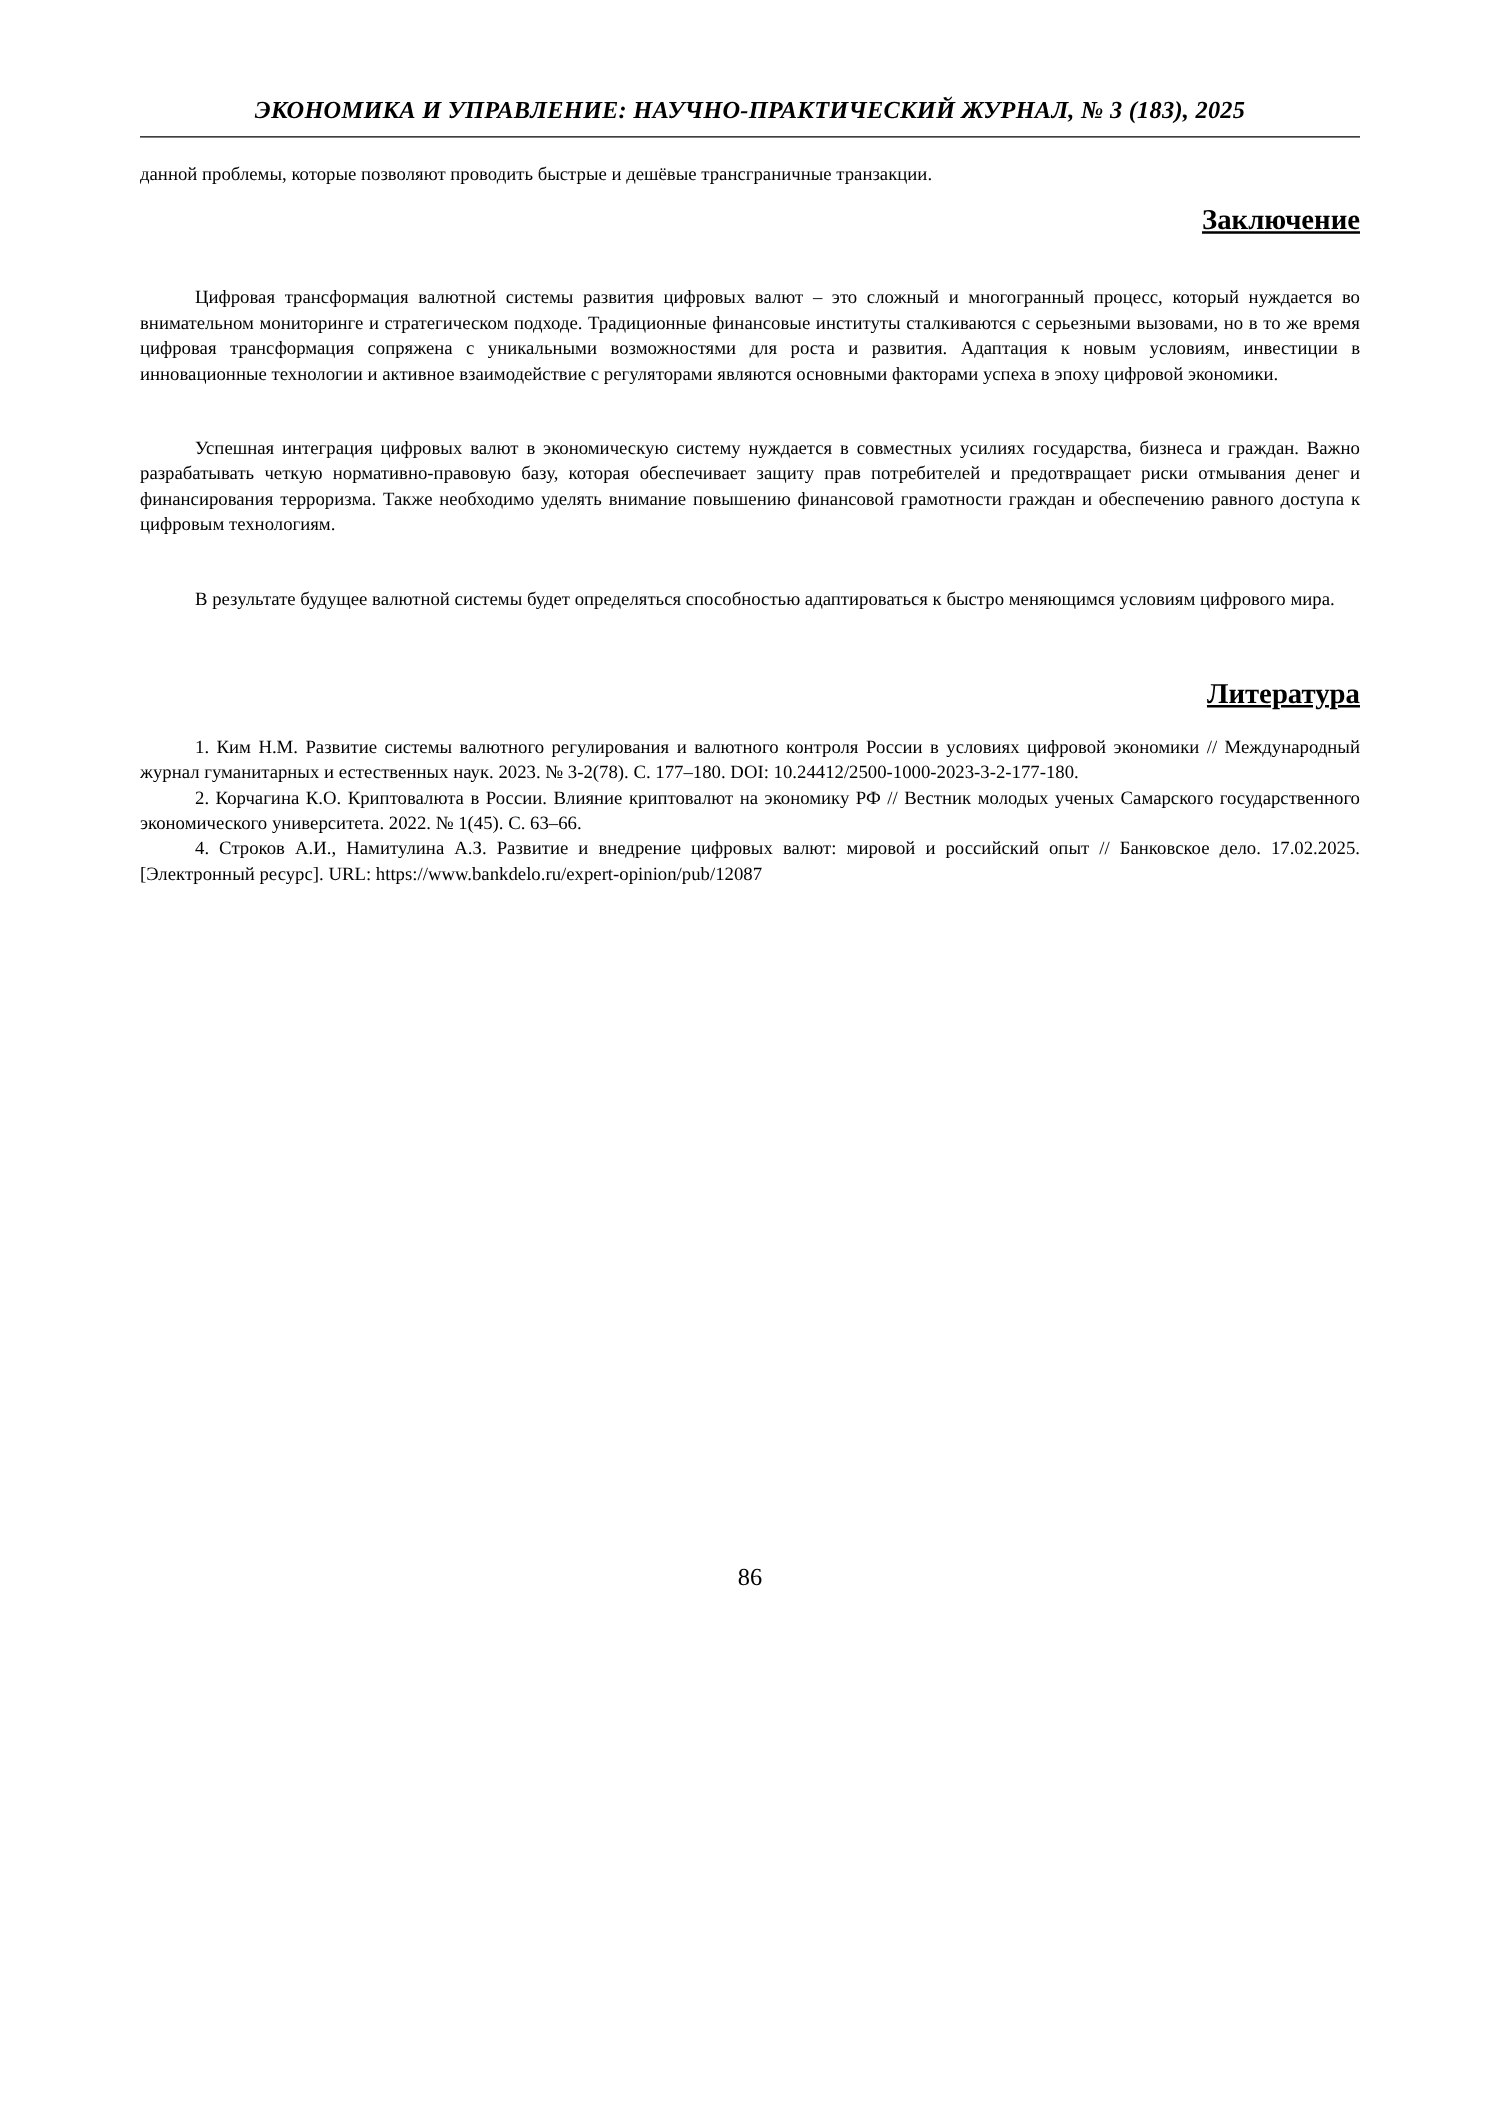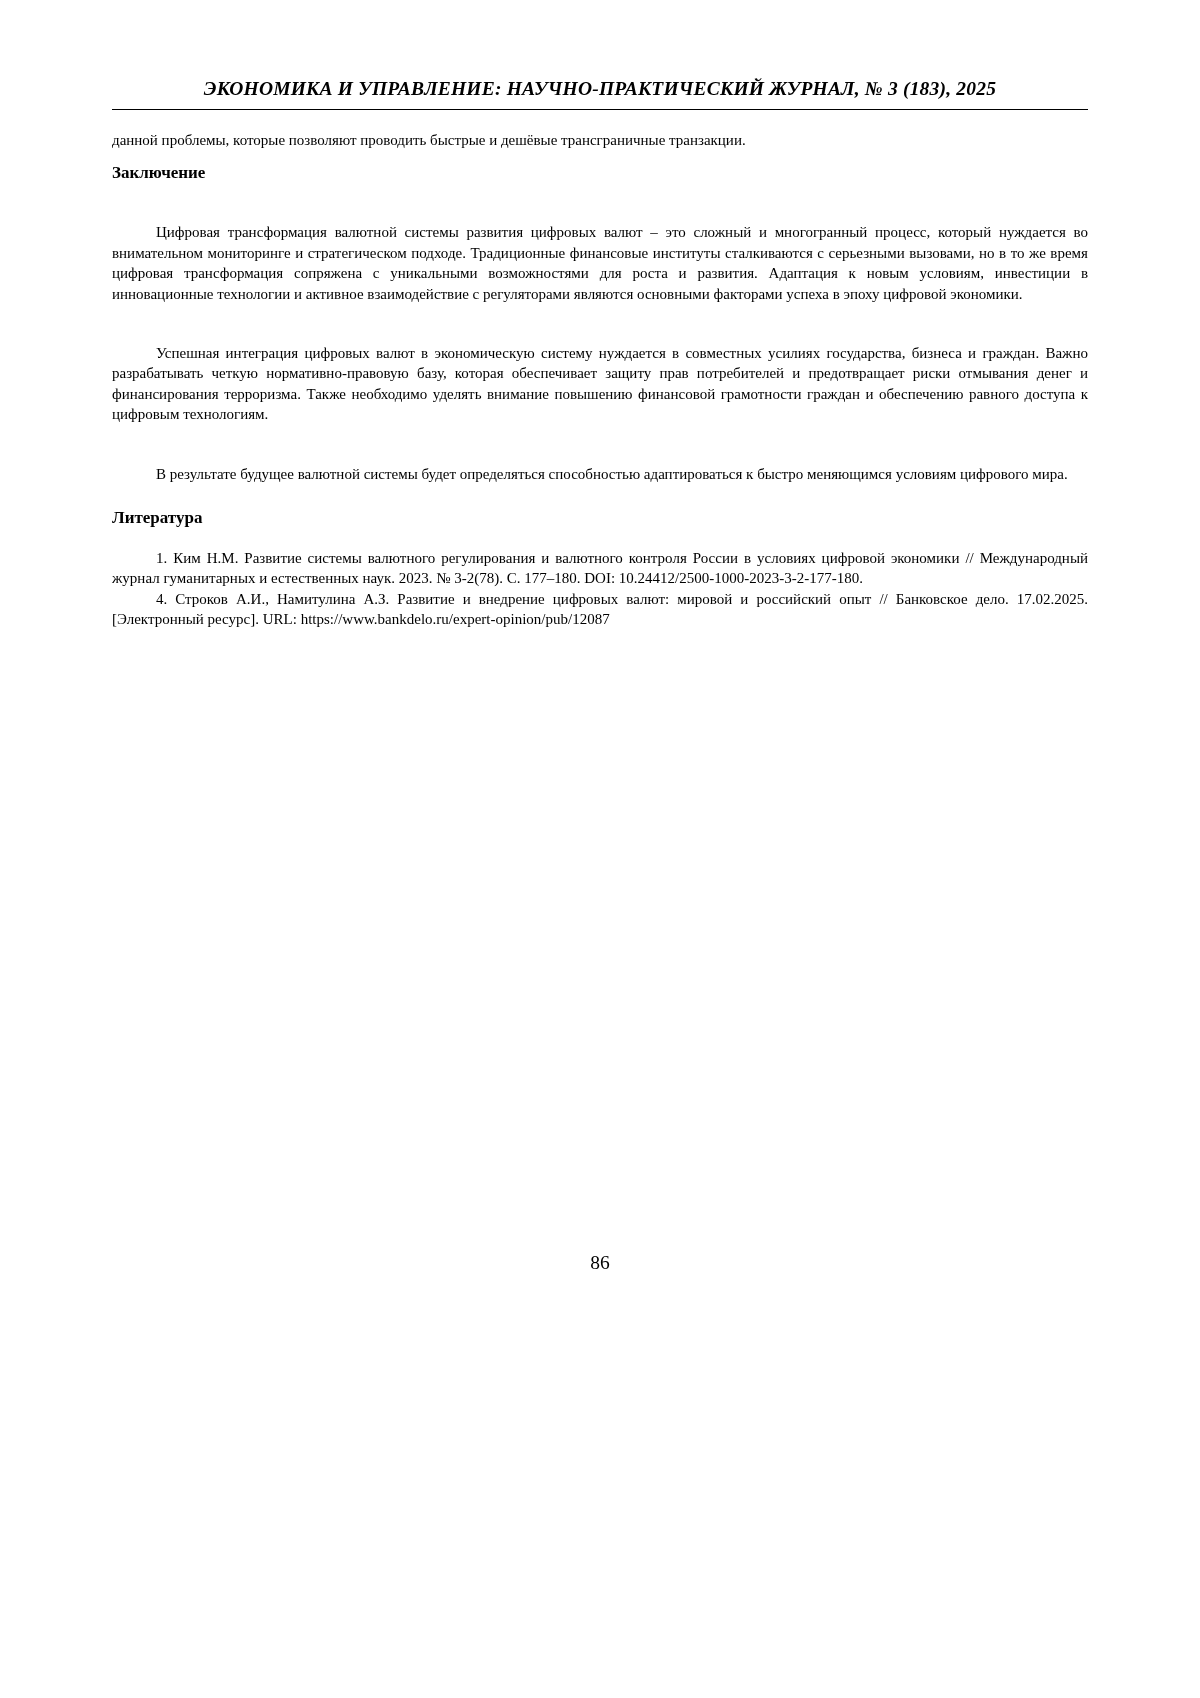--- a/index.html
+++ b/index.html
@@ -37,26 +37,27 @@
     line-height: 1.36;
     text-align: justify;
     text-justify: inter-word;
   }
   p.indent {
     text-indent: 44px;
     margin-top: 39px;
   }
   h2.section {
     margin: 13px 0 10px 0;
-    font-size: 17px;
+    font-size: 23px;
     font-weight: bold;
-    text-align: left;
+    text-align: right;
+    text-decoration: underline;
   }
   h2.section.lit {
-    margin-top: 24px;
+    margin-top: 52px;
     margin-bottom: 20px;
   }
   .refs p {
     text-indent: 44px;
   }
   .page-number {
     position: absolute;
     left: 0;
     right: 0;
     bottom: 58px;
@@ -76,18 +77,19 @@
   <h2 class="section">Заключение</h2>
 
   <p class="indent">Цифровая трансформация валютной системы развития цифровых валют – это сложный и многогранный процесс, который нуждается во внимательном мониторинге и стратегическом подходе. Традиционные финансовые институты сталкиваются с серьезными вызовами, но в то же время цифровая трансформация сопряжена с уникальными возможностями для роста и развития. Адаптация к новым условиям, инвестиции в инновационные технологии и активное взаимодействие с регуляторами являются основными факторами успеха в эпоху цифровой экономики.</p>
   <p class="indent">Успешная интеграция цифровых валют в экономическую систему нуждается в совместных усилиях государства, бизнеса и граждан. Важно разрабатывать четкую нормативно-правовую базу, которая обеспечивает защиту прав потребителей и предотвращает риски отмывания денег и финансирования терроризма. Также необходимо уделять внимание повышению финансовой грамотности граждан и обеспечению равного доступа к цифровым технологиям.</p>
   <p class="indent">В результате будущее валютной системы будет определяться способностью адаптироваться к быстро меняющимся условиям цифрового мира.</p>
 
   <h2 class="section lit">Литература</h2>
 
   <div class="refs">
     <p>1. Ким Н.М. Развитие системы валютного регулирования и валютного контроля России в условиях цифровой экономики // Международный журнал гуманитарных и естественных наук. 2023. № 3-2(78). С. 177–180. DOI: 10.24412/2500-1000-2023-3-2-177-180.</p>
+    <p>2. Корчагина К.О. Криптовалюта в России. Влияние криптовалют на экономику РФ // Вестник молодых ученых Самарского государственного экономического университета. 2022. № 1(45). С. 63–66.</p>
     <p>4. Строков А.И., Намитулина А.З. Развитие и внедрение цифровых валют: мировой и российский опыт // Банковское дело. 17.02.2025. [Электронный ресурс]. URL: https://www.bankdelo.ru/expert-opinion/pub/12087</p>
   </div>
 
   <div class="page-number">86</div>
 
 </div>
 
 </body></html>

